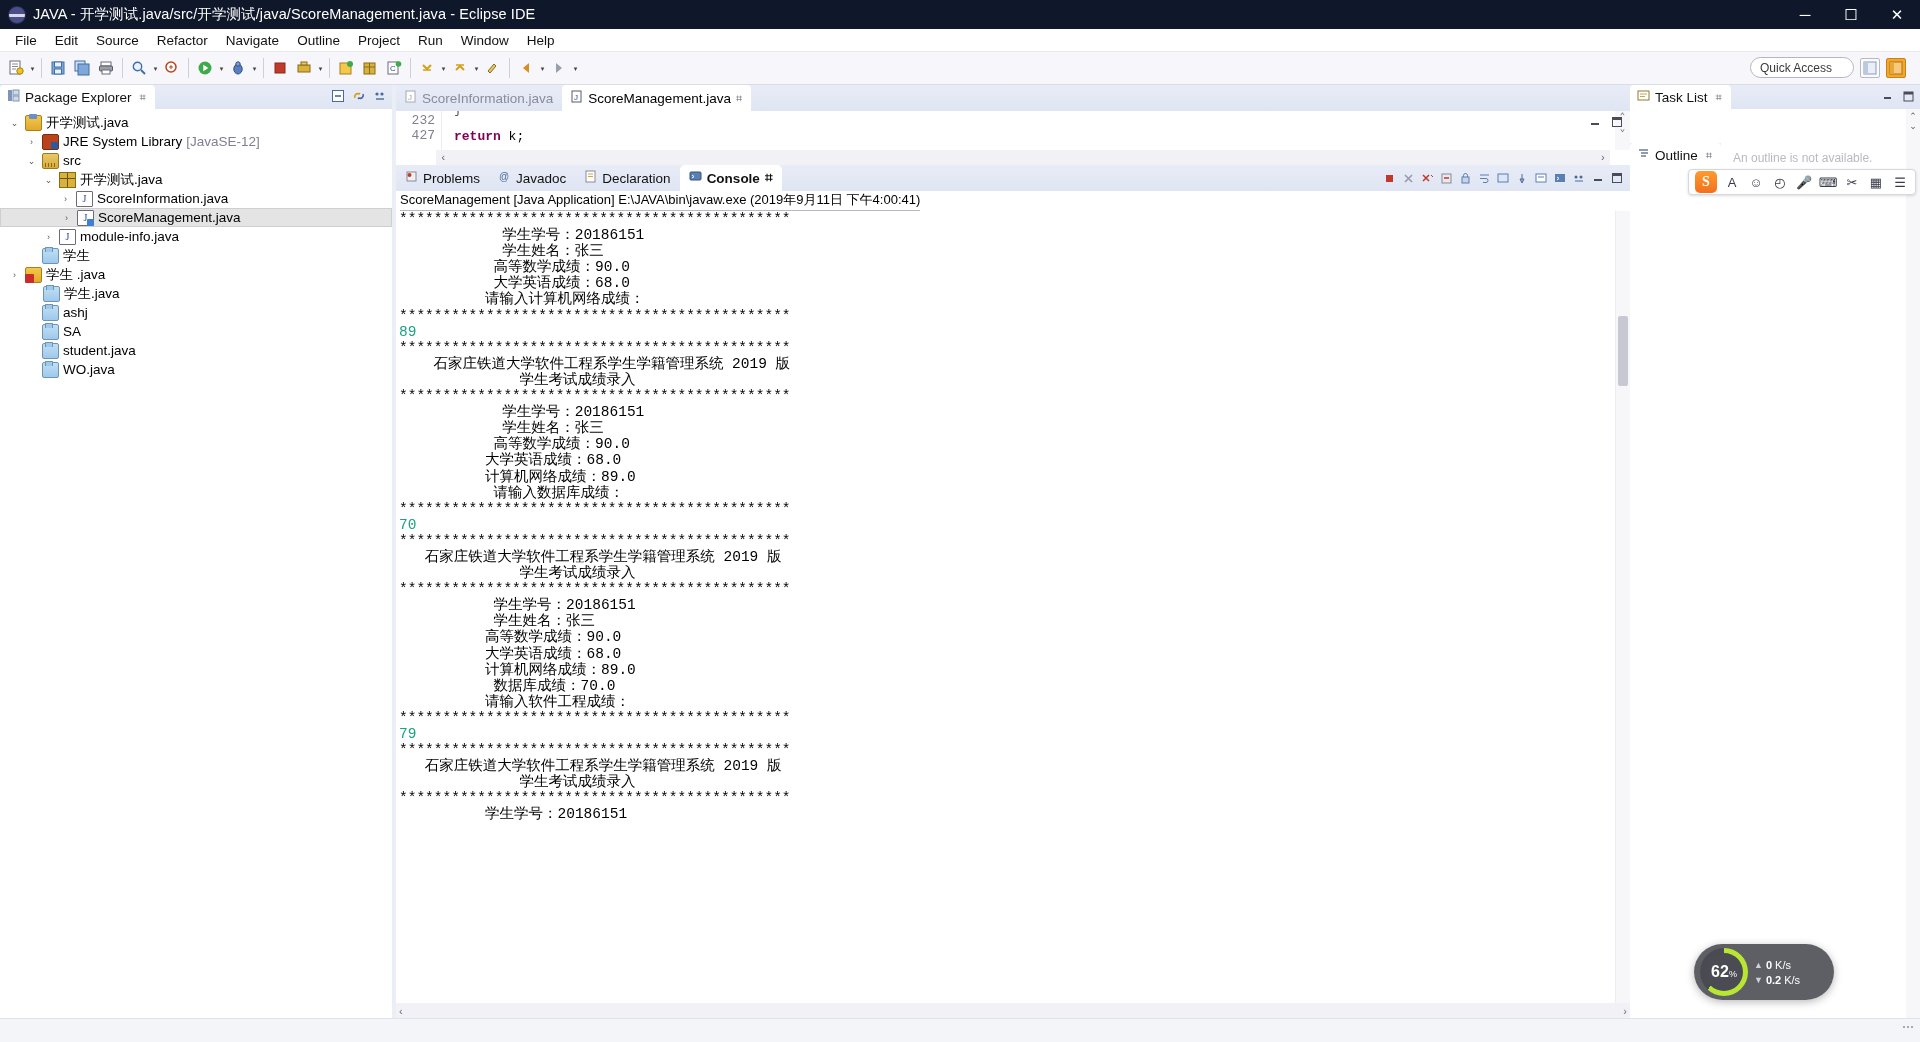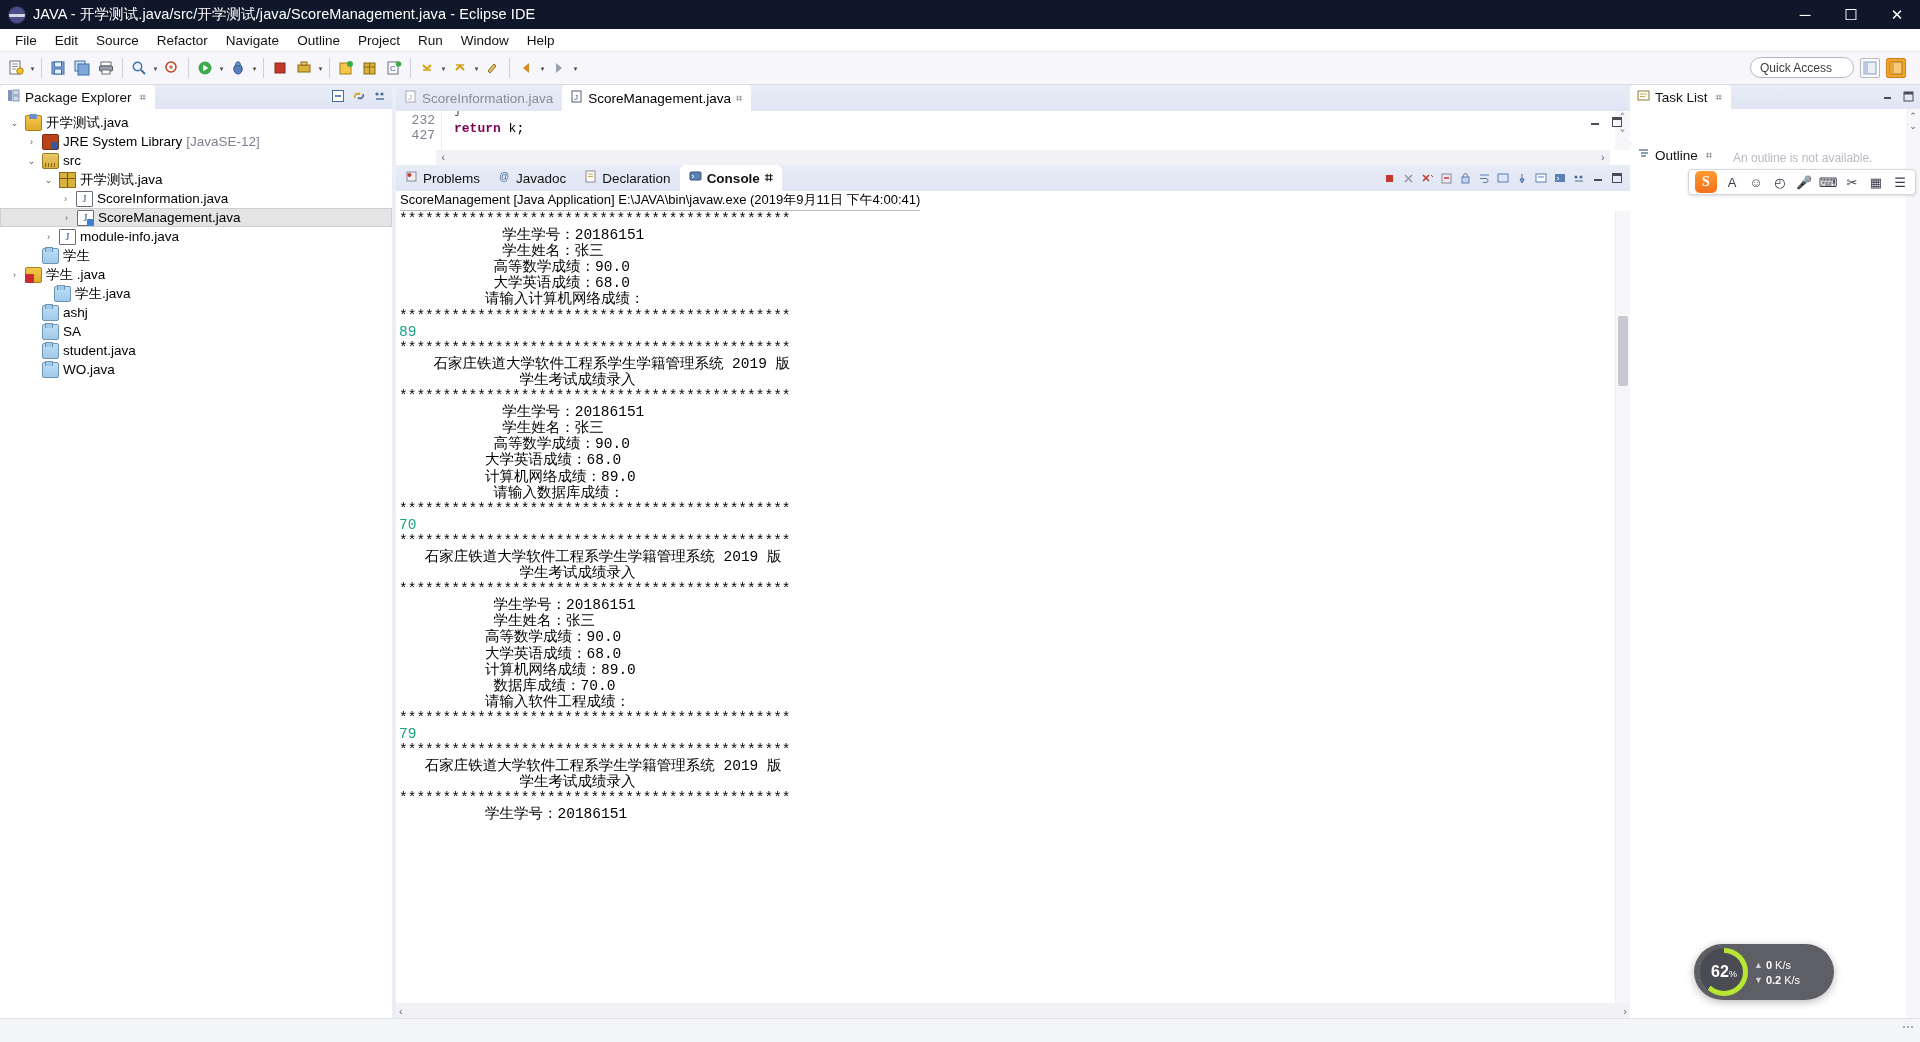--- a/index.html
+++ b/index.html
@@ -529,21 +529,21 @@
         <div class="trow" style="padding-left: 25px;">
           <span class="twist"></span>
           <span class="ticon ico-folder"></span>
           <span class="tlabel">学生</span>
         </div>
         <div class="trow" style="padding-left: 8px;">
           <span class="twist">›</span>
           <span class="ticon ico-projred"></span>
           <span class="tlabel">学生 .java</span>
         </div>
-        <div class="trow" style="padding-left: 37px;">
+        <div class="trow" style="padding-left: 26px;">
           <span class="twist"></span>
           <span class="ticon ico-folder"></span>
           <span class="tlabel">学生.java</span>
         </div>
         <div class="trow" style="padding-left: 25px;">
           <span class="twist"></span>
           <span class="ticon ico-folder"></span>
           <span class="tlabel">ashj</span>
         </div>
         <div class="trow" style="padding-left: 25px;">
@@ -584,21 +584,21 @@
             <span>ScoreManagement.java</span>
             <span class="closeglyph">⌗</span>
           </div>
         </div>
       <div id="editorbody">
         <div class="gutter">
           <div>232</div>
           <div>427</div>
         </div>
         <div class="codeline" style="top:-9px;color:#555">}</div>
-        <div class="codeline" style="top:10px">
+        <div class="codeline" style="top:18px">
           <span class="kw">return</span><span> k;</span>
         </div>
         <div class="ed-vscroll">
           <span class="scrollarrow">⌃</span>
           <span class="scrollarrow">⌄</span>
         </div>
         <div class="ed-hscroll">
           <span style="margin-left:4px;color:#6a6a78;font-size:11px">‹</span>
           <span style="margin-left:auto;margin-right:4px;color:#6a6a78;font-size:11px">›</span>
         </div>

